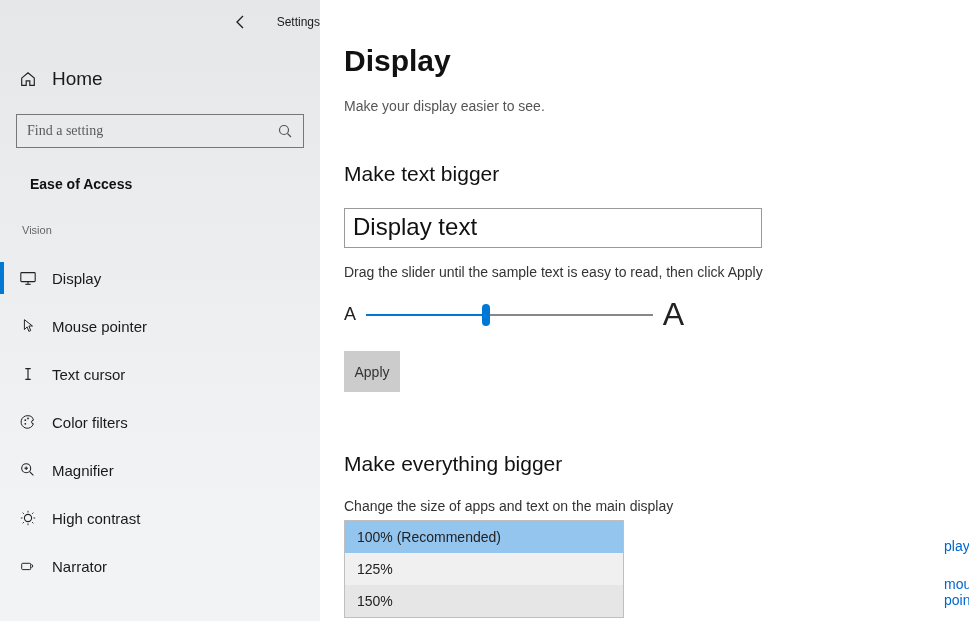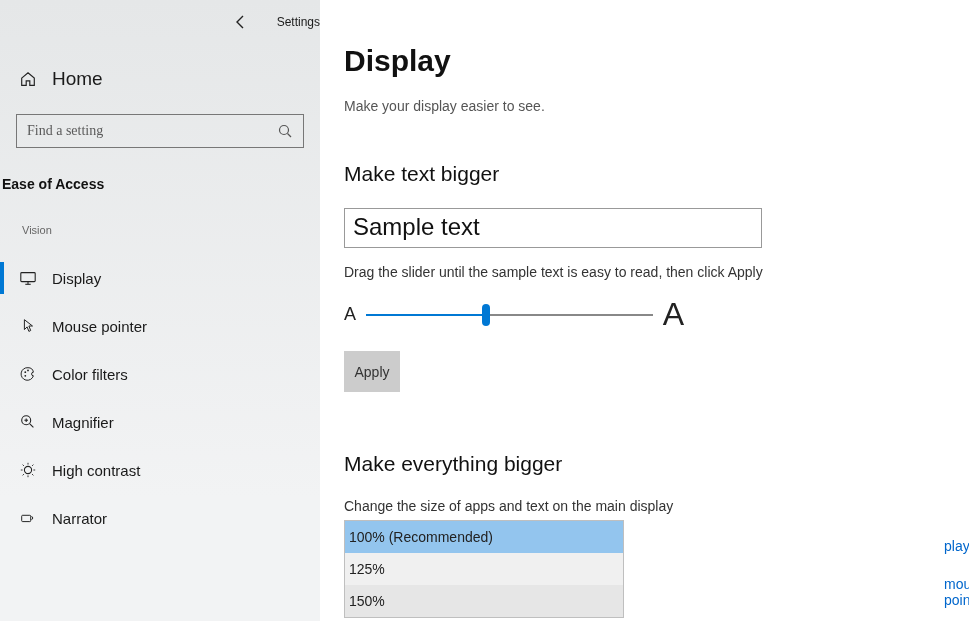--- a/index.html
+++ b/index.html
@@ -59,21 +59,21 @@
     font-family: Liberation Serif, serif;
     outline: none;
   }
   .search-box input::placeholder { color: #5a5a5a; }
   .search-icon { width: 16px; height: 16px; color: #555; }
 
   .group-title {
     font-size: 14px;
     font-weight: 600;
     color: #111;
-    padding: 0 2px;
+    padding: 0 30px;
     margin-top: 28px;
   }
   .section-label {
     font-size: 11px;
     color: #666;
     padding: 0 22px;
     margin-top: 32px;
   }
 
   .nav-list { margin-top: 18px; }
@@ -158,21 +158,21 @@
 
   .dropdown-open {
     margin-top: 6px;
     width: 280px;
     border: 1px solid #bfbfbf;
     background: #e6e6e6;
   }
   .dd-option {
     height: 32px;
     display:flex; align-items:center;
-    padding: 0 4px;
+    padding: 0 12px;
     font-size: 14px;
     color: #222;
     cursor: pointer;
   }
   .dd-option.selected { background: #93c5ee; }
   .dd-option.alt { background: #f0f0f0; }
 
   .link-frag {
     position: absolute;
     color: #0066cc;
@@ -234,20 +234,29 @@
 
     <div class="nav-item">
       <span class="icon">
         <svg width="18" height="18" viewBox="0 0 20 20">
             <path d="M6 3 L6 14 L9 11 L11 16 L13 15 L11 10 L15 10 Z" stroke="#222" stroke-width="1.1" fill="none"></path>
           </svg>
       </span>
       <span class="label">Mouse pointer</span>
     </div>
 
+    <div class="nav-item">
+      <span class="icon">
+        <svg width="18" height="18" viewBox="0 0 20 20">
+            <line x1="10" y1="4" x2="10" y2="16" stroke="#222" stroke-width="1.3"></line>
+            <path d="M7 4 Q10 4 10 4 Q10 4 13 4 M7 16 Q10 16 10 16 Q10 16 13 16" stroke="#222" stroke-width="1.2" fill="none"></path>
+          </svg>
+      </span>
+      <span class="label">Text cursor</span>
+    </div>
 
     <div class="nav-item">
       <span class="icon">
         <svg width="18" height="18" viewBox="0 0 20 20">
             <path d="M10 3 A7 7 0 1 0 16 12 Q14 12 14 10 Q14 8 16 8 A6 6 0 0 0 10 3 Z" stroke="#222" stroke-width="1.1" fill="none"></path>
             <circle cx="7" cy="8" r="1" fill="#222"></circle>
             <circle cx="10" cy="6" r="1" fill="#222"></circle>
             <circle cx="7" cy="12" r="1" fill="#222"></circle>
           </svg>
       </span>
@@ -297,21 +306,21 @@
 </div>
 
 <div class="main">
 
   <div class="page-title">Display</div>
   <div class="page-subtitle">Make your display easier to see.</div>
 
   
   <div class="section-h">Make text bigger</div>
 
-  <div class="sample-box">Sample text</div>
+  <div class="sample-box">Display text</div>
 
   <div class="slider-instr">Drag the slider until the sample text is easy to read, then click Apply</div>
 
   <div class="slider-row">
     <span class="small-a">A</span>
     <div class="slider-track">
       <div class="slider-thumb"></div>
     </div>
     <span class="big-a">A</span>
   </div>

